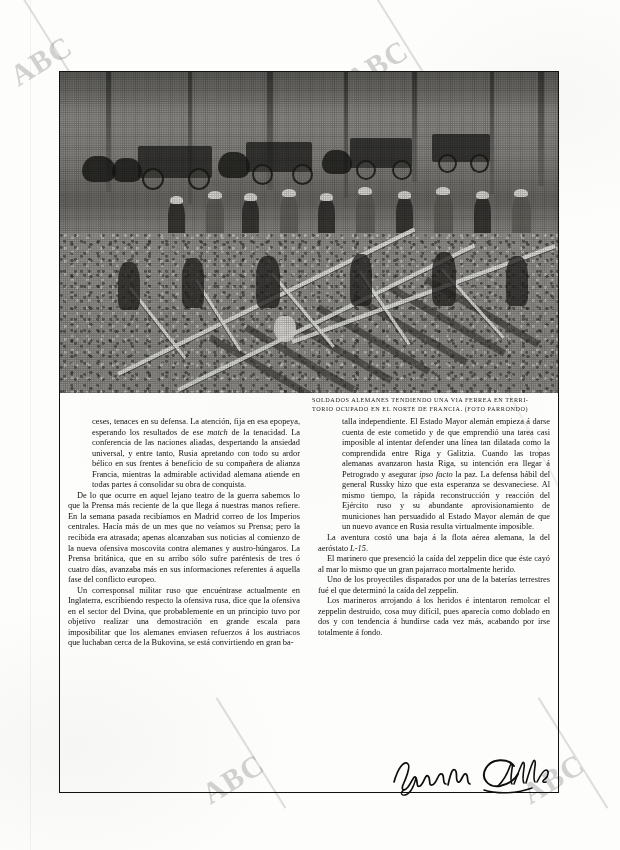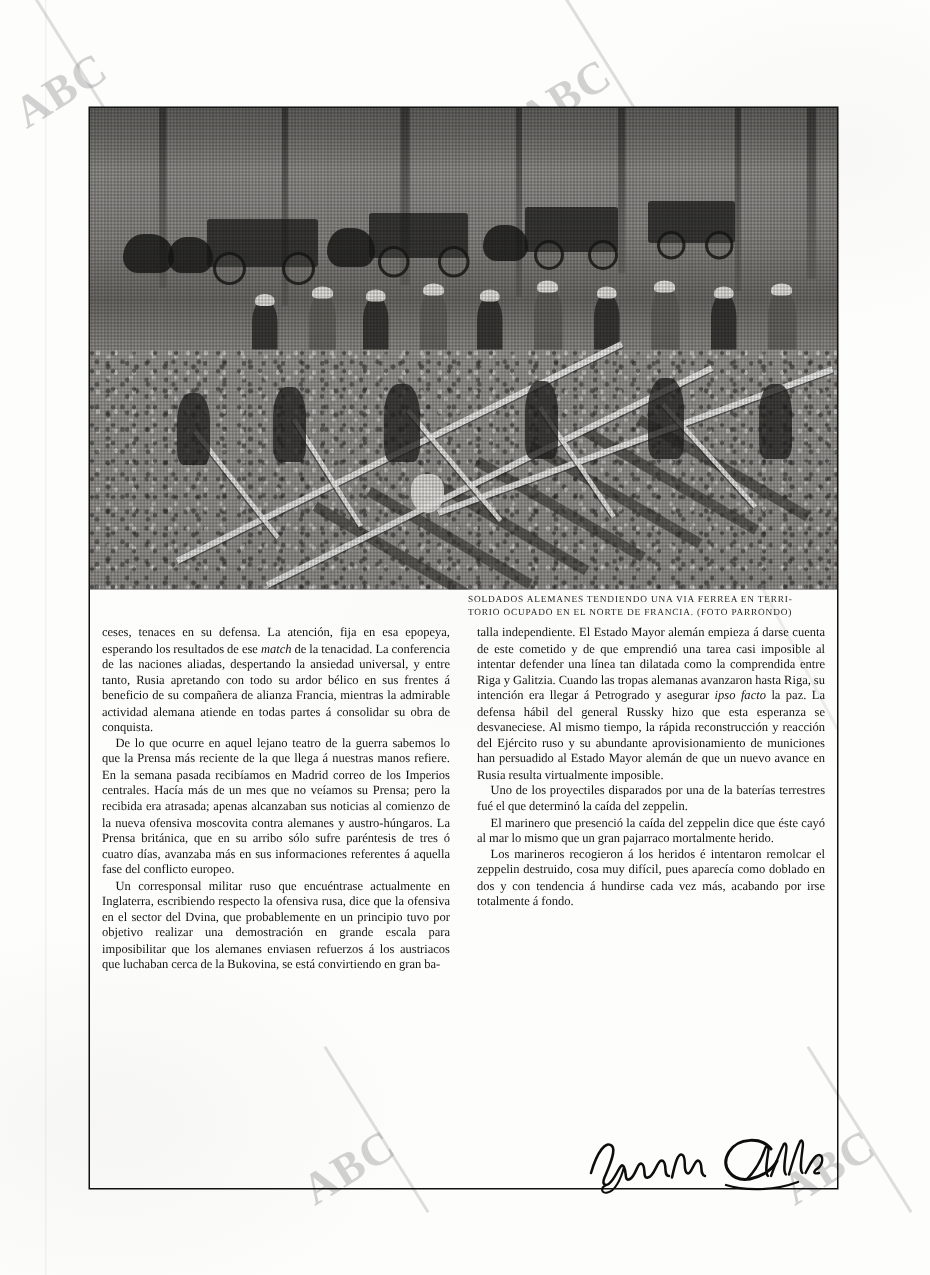--- a/index.html
+++ b/index.html
@@ -202,21 +202,21 @@
     margin: 0;
     font-size: 8.35px;
     line-height: 10.55px;
     text-align: justify;
     text-indent: 9px;
     color: #121212;
     font-family: "Liberation Serif", serif;
     hyphens: manual;
     word-spacing: -0.1px;
   }
-  .column p.cont { text-indent: 0; }
+  .column p.cont { text-indent: 0; margin-left: 24px; }
   .column p em { font-style: italic; }
 
   
   #signature {
     position: absolute;
     left: 392px;
     top: 752px;
     width: 160px;
     height: 44px;
     pointer-events: none;
@@ -346,23 +346,24 @@
   <div id="columns">
 
     <div class="column">
       <p class="cont">ceses, tenaces en su defensa. La atención, fija en esa epopeya, esperando los resultados de ese <em>match</em> de la tenacidad. La conferencia de las naciones aliadas, despertando la ansiedad universal, y entre tanto, Rusia apretando con todo su ardor bélico en sus frentes á beneficio de su compañera de alianza Francia, mientras la admirable actividad alemana atiende en todas partes á consolidar su obra de conquista.</p>
       <p>De lo que ocurre en aquel lejano teatro de la guerra sabemos lo que la Prensa más reciente de la que llega á nuestras manos refiere. En la semana pasada recibíamos en Madrid correo de los Imperios centrales. Hacía más de un mes que no veíamos su Prensa; pero la recibida era atrasada; apenas alcanzaban sus noticias al comienzo de la nueva ofensiva moscovita contra alemanes y austro-húngaros. La Prensa británica, que en su arribo sólo sufre paréntesis de tres ó cuatro días, avanzaba más en sus informaciones referentes á aquella fase del conflicto europeo.</p>
       <p>Un corresponsal militar ruso que encuéntrase actualmente en Inglaterra, escribiendo respecto la ofensiva rusa, dice que la ofensiva en el sector del Dvina, que probablemente en un principio tuvo por objetivo realizar una demostración en grande escala para imposibilitar que los alemanes enviasen refuerzos á los austriacos que luchaban cerca de la Bukovina, se está convirtiendo en gran ba-</p>
     </div>
 
     <div class="column">
       <p class="cont">talla independiente. El Estado Mayor alemán empieza á darse cuenta de este cometido y de que emprendió una tarea casi imposible al intentar defender una línea tan dilatada como la comprendida entre Riga y Galitzia. Cuando las tropas alemanas avanzaron hasta Riga, su intención era llegar á Petrogrado y asegurar <em>ipso facto</em> la paz. La defensa hábil del general Russky hizo que esta esperanza se desvaneciese. Al mismo tiempo, la rápida reconstrucción y reacción del Ejército ruso y su abundante aprovisionamiento de municiones han persuadido al Estado Mayor alemán de que un nuevo avance en Rusia resulta virtualmente imposible.</p>
+      <p>La aventura costó una baja á la flota aérea alemana, la del aeróstato <em>L-15</em>.</p>
+      <p>El marinero que presenció la caída del zeppelin dice que éste cayó al mar lo mismo que un gran pajarraco mortalmente herido.</p>
       <p>Uno de los proyectiles disparados por una de la baterías terrestres fué el que determinó la caída del zeppelin.</p>
-      <p>El marinero que presenció la caída del zeppelin dice que éste cayó al mar lo mismo que un gran pajarraco mortalmente herido.</p>
-      <p>Los marineros recogieron á los heridos é intentaron remolcar el zeppelin destruido, cosa muy difícil, pues aparecía como doblado en dos y con tendencia á hundirse cada vez más, acabando por irse totalmente á fondo.</p>
+      <p>Los marineros arrojando á los heridos é intentaron remolcar el zeppelin destruido, cosa muy difícil, pues aparecía como doblado en dos y con tendencia á hundirse cada vez más, acabando por irse totalmente á fondo.</p>
     </div>
   </div>
 
   <div id="signature" title="Angel M. Castell">
     <svg viewBox="0 0 160 44" xmlns="http://www.w3.org/2000/svg" aria-label="signature">
       <g fill="none" stroke="#0d0d0d" stroke-linecap="round" stroke-linejoin="round">
 
         <path d="M2 30 C6 16, 12 8, 16 12 C19 15, 14 26, 11 33 C9 38, 12 40, 16 35 C20 30, 22 22, 24 26 C26 30, 24 36, 28 34 C32 32, 33 22, 36 24 C39 26, 36 34, 40 33 C45 32, 46 20, 50 22 C53 24, 50 32, 54 32" stroke-width="1.7"></path>
 
         <path d="M24 26 C22 34, 18 42, 13 43 C9 44, 8 40, 12 38" stroke-width="1.4"></path>

